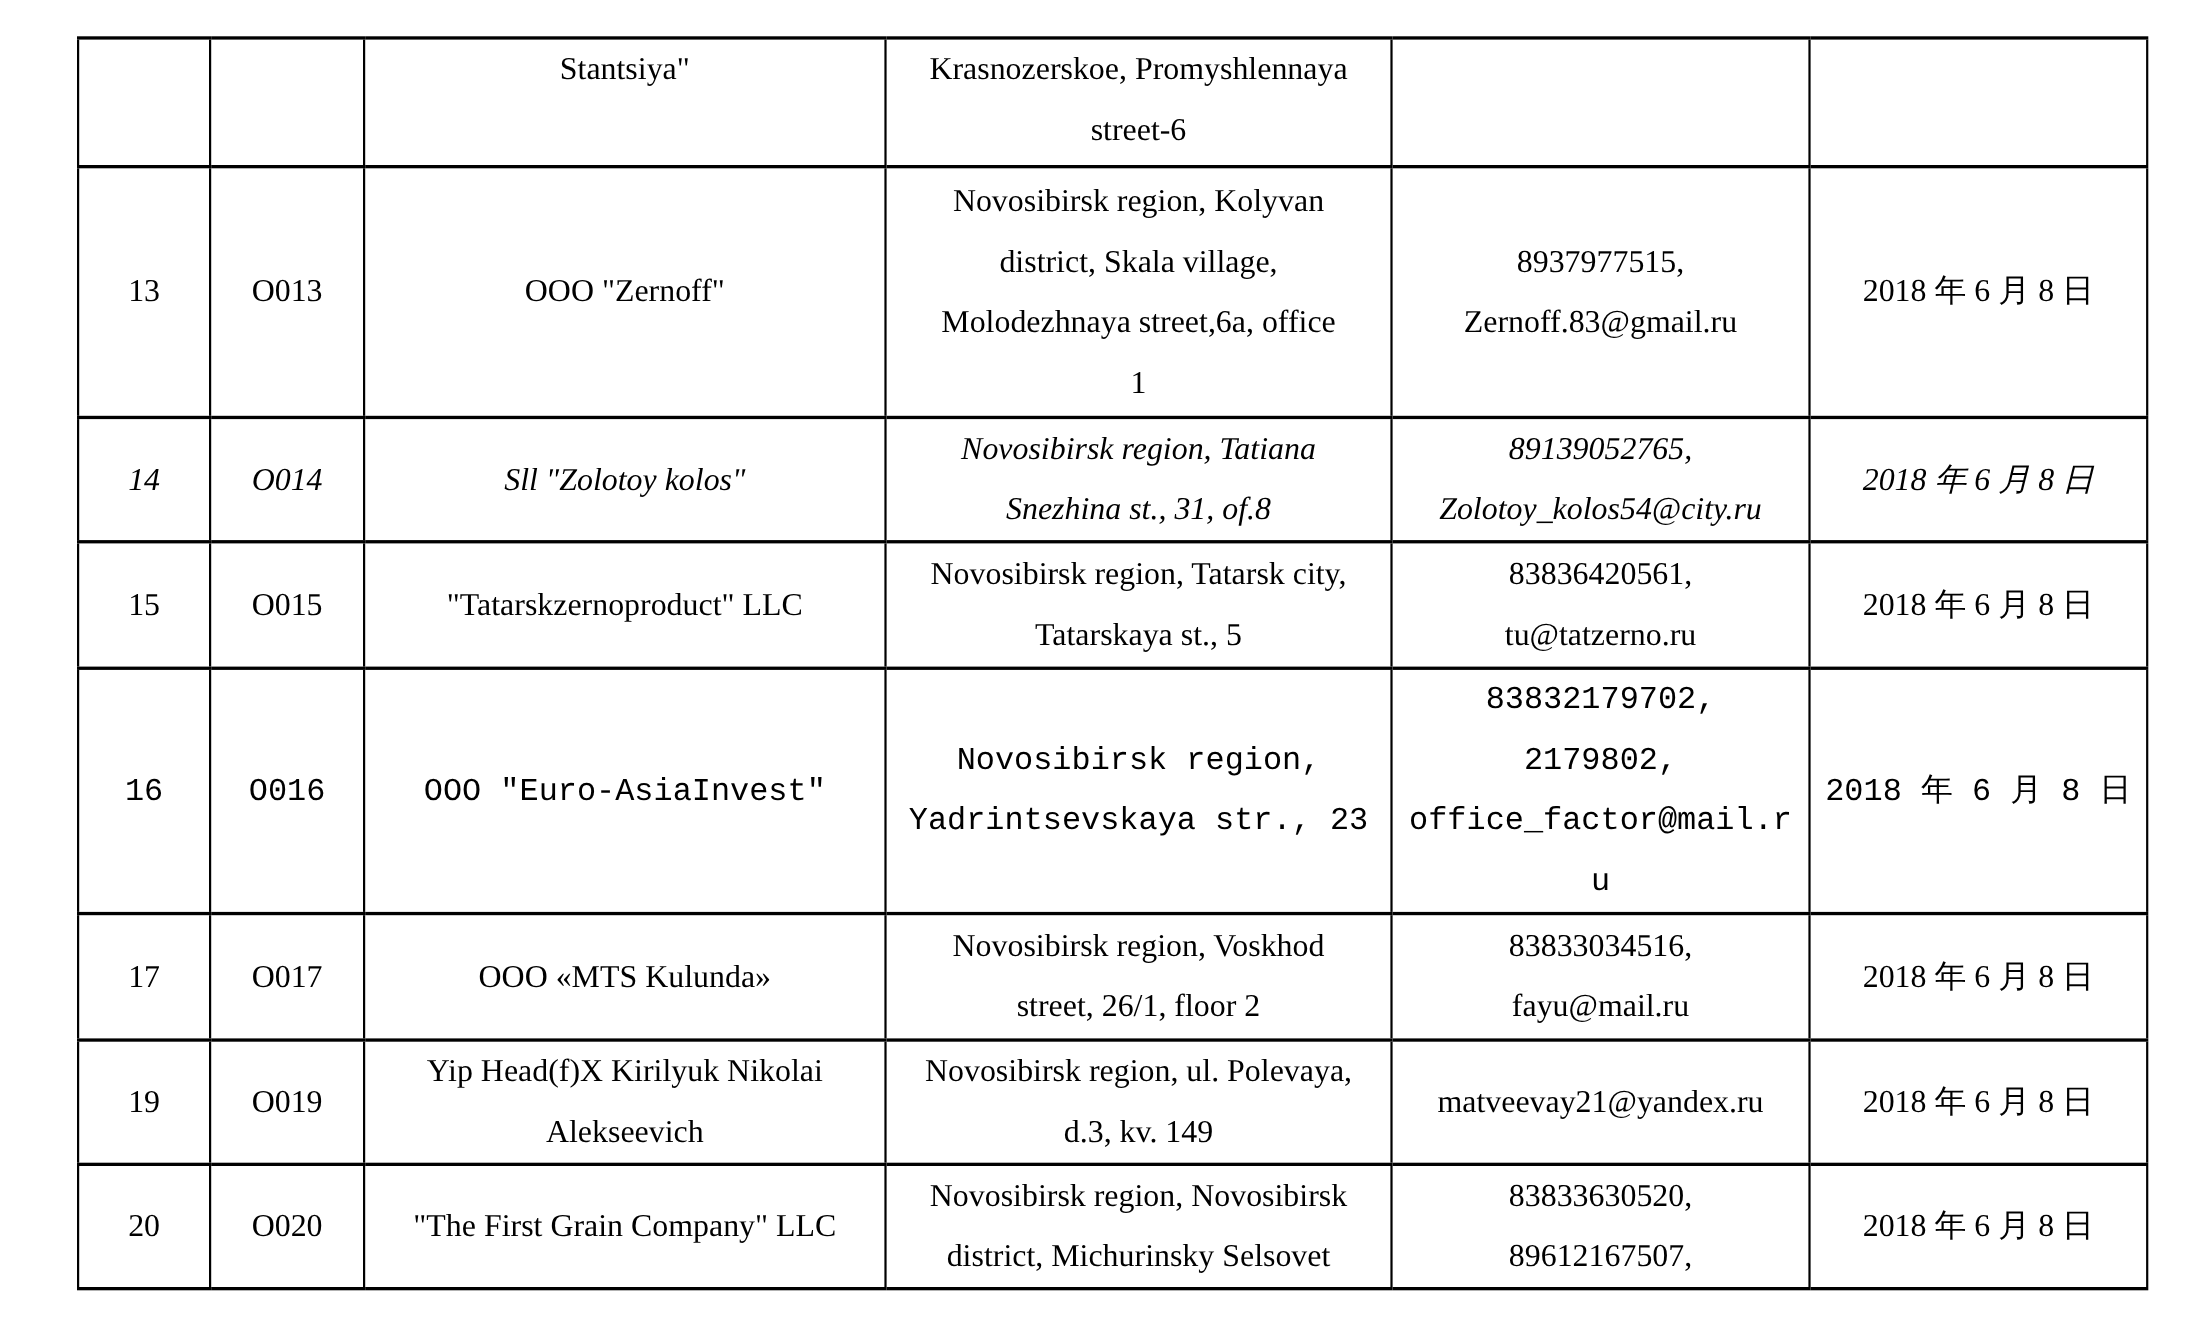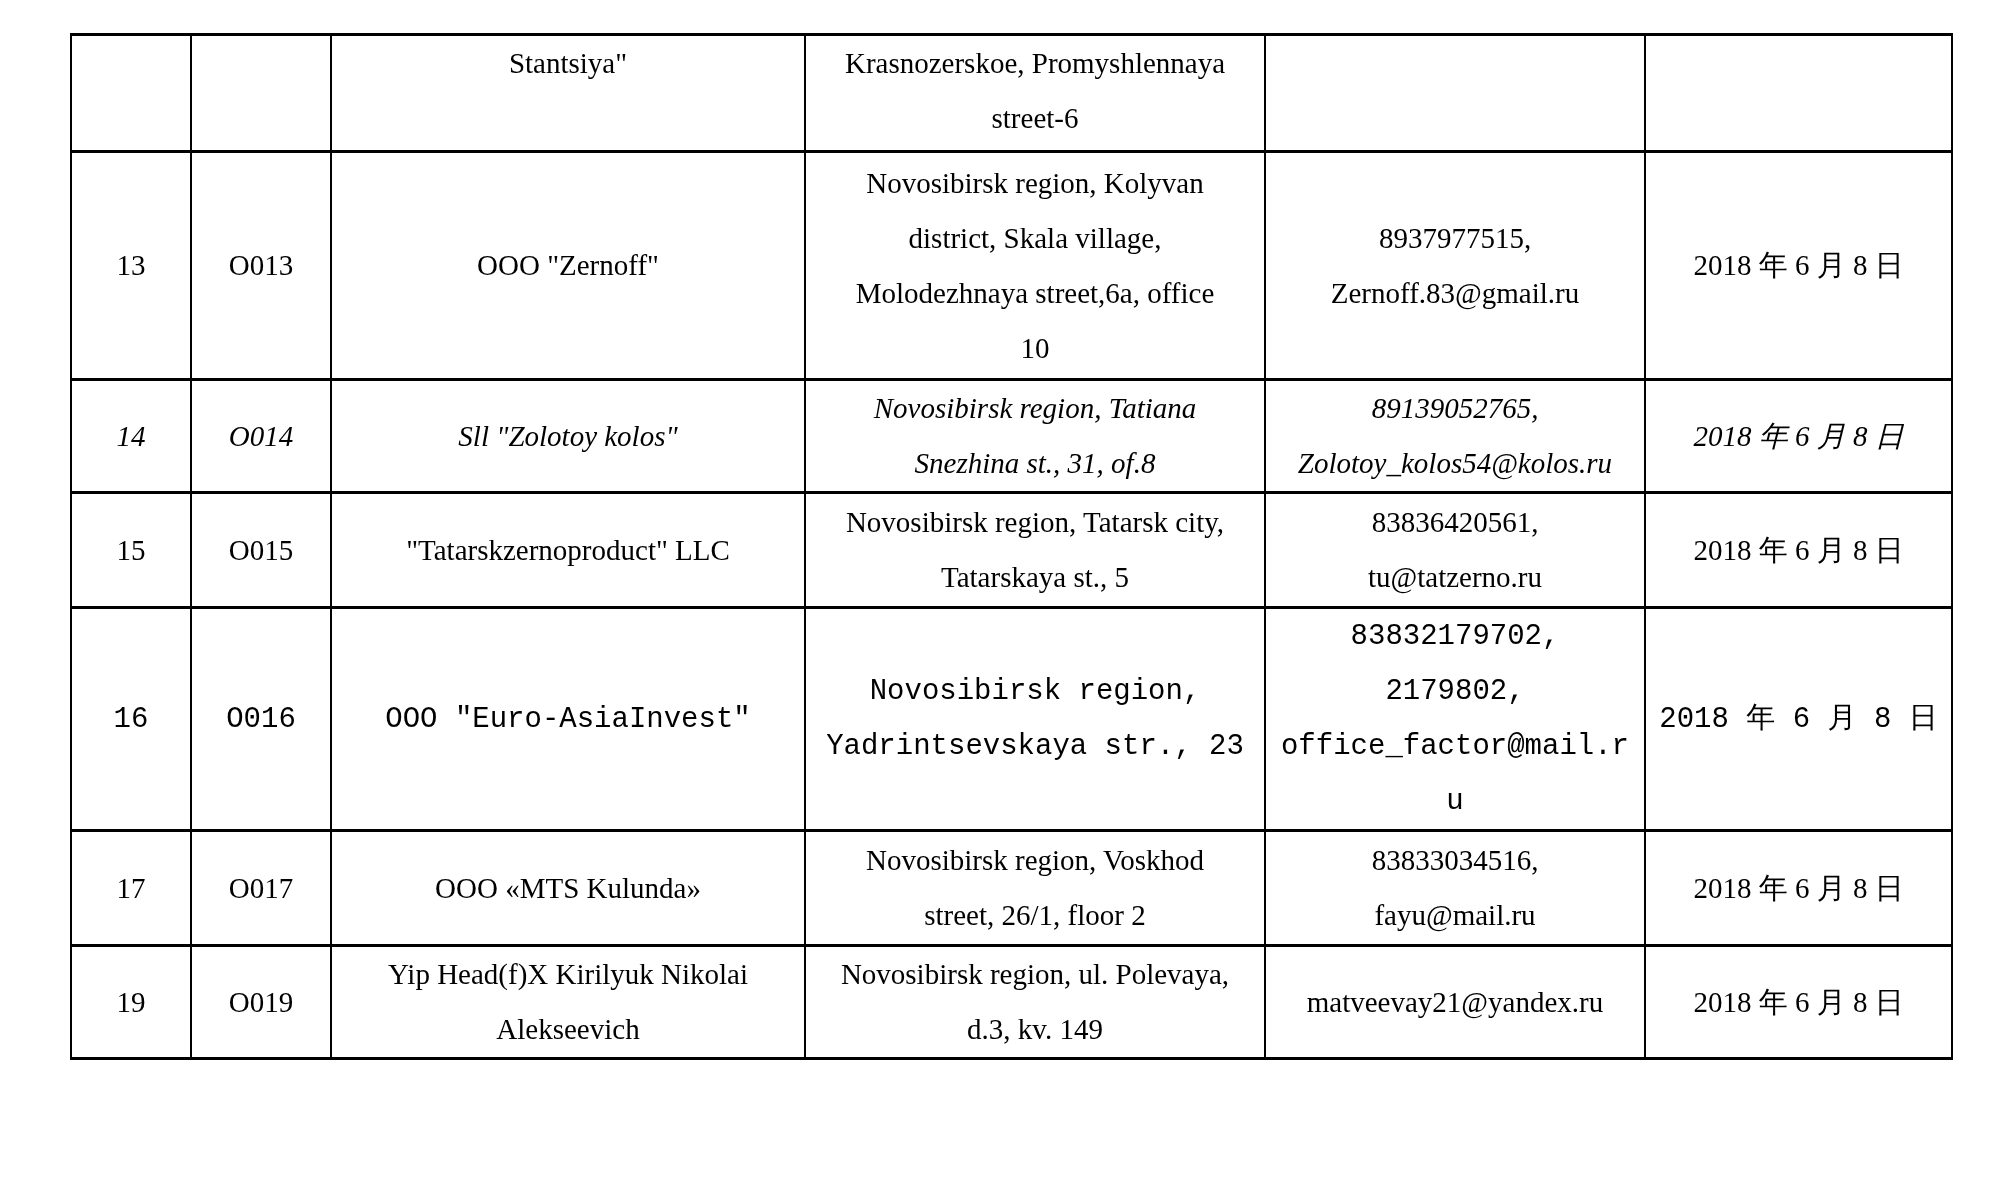--- a/index.html
+++ b/index.html
@@ -71,33 +71,33 @@
         <td></td>
         <td></td>
       </tr>
       <tr class="h13">
         <td>13</td>
         <td>O013</td>
         <td>OOO "Zernoff"</td>
         <td>Novosibirsk region, Kolyvan
 district, Skala village,
 Molodezhnaya street,6a, office
-10</td>
+1</td>
         <td>8937977515,
 Zernoff.83@gmail.ru</td>
         <td>2018 年 6 月 8 日</td>
       </tr>
       <tr class="h14">
         <td>14</td>
         <td>O014</td>
         <td>Sll "Zolotoy kolos"</td>
         <td>Novosibirsk region, Tatiana
 Snezhina st., 31, of.8</td>
         <td>89139052765,
-Zolotoy_kolos54@kolos.ru</td>
+Zolotoy_kolos54@city.ru</td>
         <td>2018 年 6 月 8 日</td>
       </tr>
       <tr class="h15">
         <td>15</td>
         <td>O015</td>
         <td>"Tatarskzernoproduct" LLC</td>
         <td>Novosibirsk region, Tatarsk city,
 Tatarskaya st., 5</td>
         <td>83836420561,
 tu@tatzerno.ru</td>
@@ -126,15 +126,25 @@
       <tr class="h19">
         <td>19</td>
         <td>O019</td>
         <td>Yip Head(f)X Kirilyuk Nikolai
 Alekseevich</td>
         <td>Novosibirsk region, ul. Polevaya,
 d.3, kv. 149</td>
         <td>matveevay21@yandex.ru</td>
         <td>2018 年 6 月 8 日</td>
       </tr>
+      <tr class="h20">
+        <td>20</td>
+        <td>O020</td>
+        <td>"The First Grain Company" LLC</td>
+        <td>Novosibirsk region, Novosibirsk
+district, Michurinsky Selsovet</td>
+        <td>83833630520,
+89612167507,</td>
+        <td>2018 年 6 月 8 日</td>
+      </tr>
     </tbody>
   </table>
 </div>
 
 </body></html>

